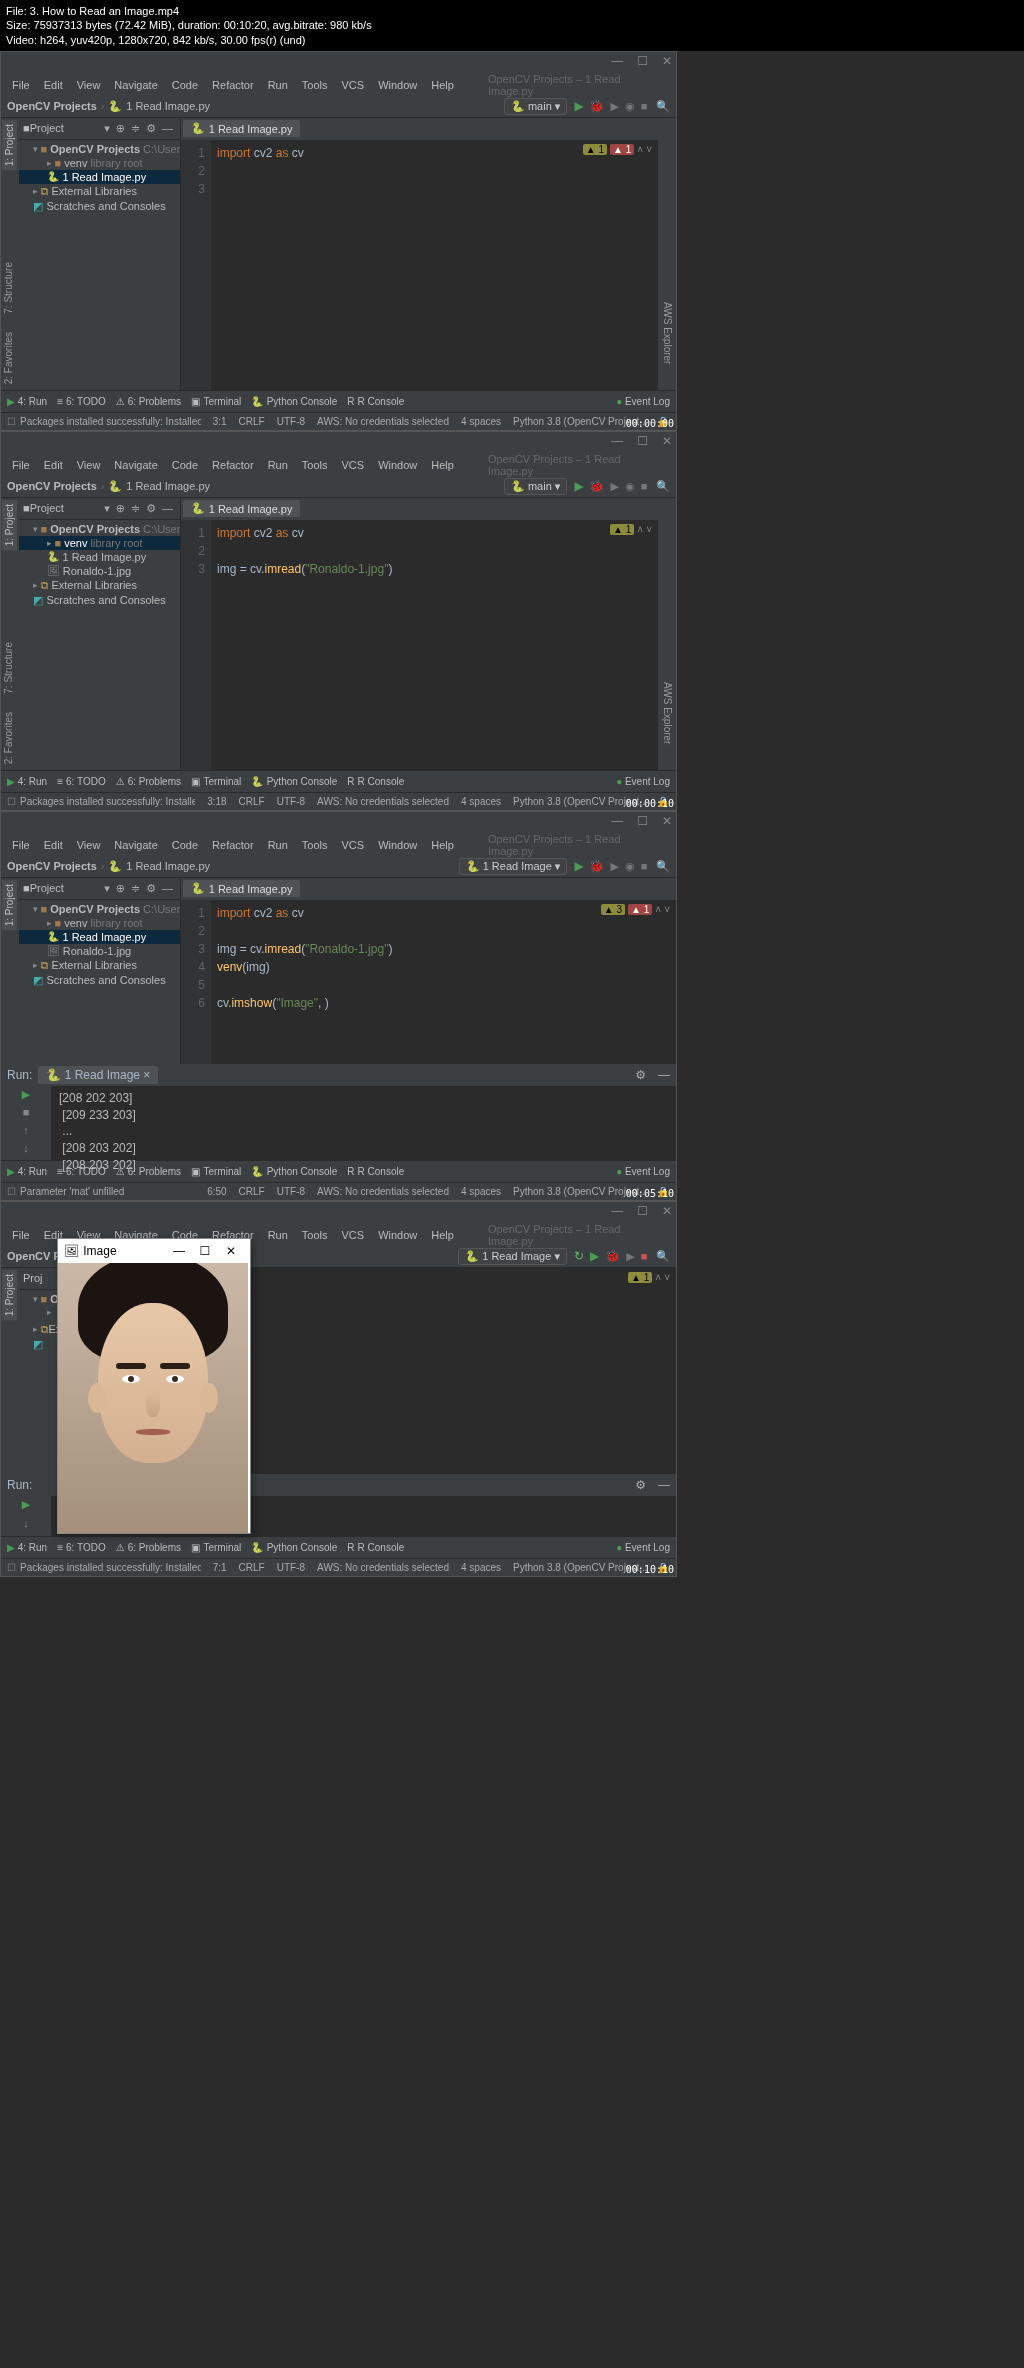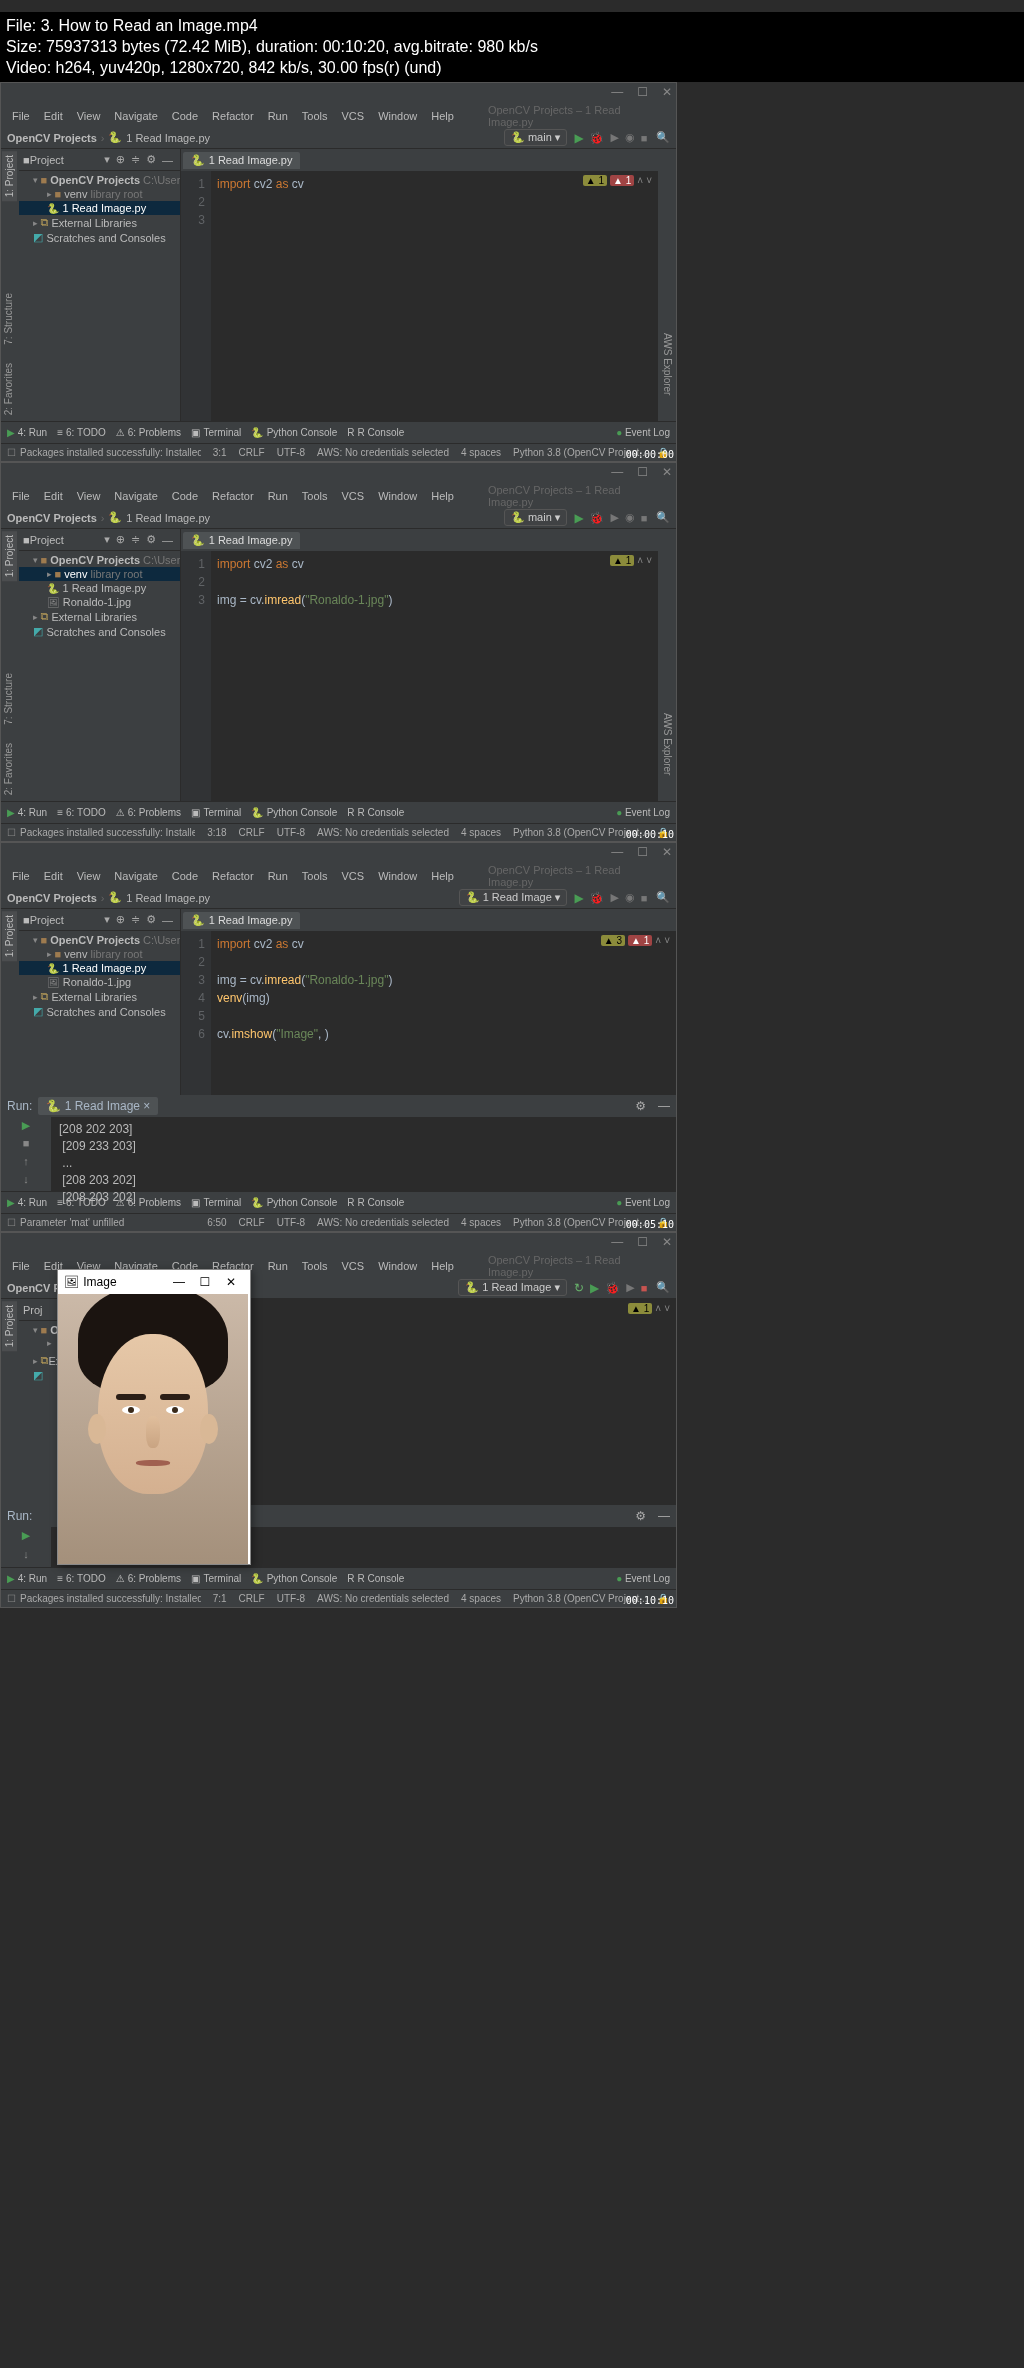--- a/index.html
+++ b/index.html
@@ -1,17 +1,17 @@
 <!DOCTYPE html>
 <html><head>
 <meta charset="utf-8">
 <style>
   * { margin:0; padding:0; box-sizing:border-box; font-family:"Segoe UI",Arial,sans-serif; }
   body { background:#2b2b2b; color:#bbb; font-size:11px; width:1024px; }
-  .meta-header { background:#000; color:#fff; font-family:"Courier New",monospace; font-size:16px; padding:4px 6px; line-height:1.3;margin-top:12px; }
+  .meta-header { background:#000; color:#fff; font-family:"Courier New",monospace; font-size:11px; padding:4px 6px; line-height:1.3; }
   .ide { width:677px; background:#3c3f41; border:1px solid #555; position:relative; }
   .titlebar { height:22px; background:#3c3f41; display:flex; align-items:center; padding:0 6px; position:relative; }
   .winctrl { position:absolute; right:4px; top:2px; display:flex; gap:14px; color:#888; }
   .winctrl span { font-size:12px; }
   .menubar { height:22px; background:#3c3f41; display:flex; align-items:center; padding:0 6px; gap:4px; }
   .menubar span { color:#bbb; padding:2px 5px; }
   .menubar .hint { color:#666; margin-left:20px; }
   .navbar { height:22px; background:#3c3f41; border-bottom:1px solid #2b2b2b; display:flex; align-items:center; padding:0 6px; }
   .navbar .crumbs { flex:1; display:flex; align-items:center; gap:4px; }
   .navbar .crumbs span.sep { color:#666; }

